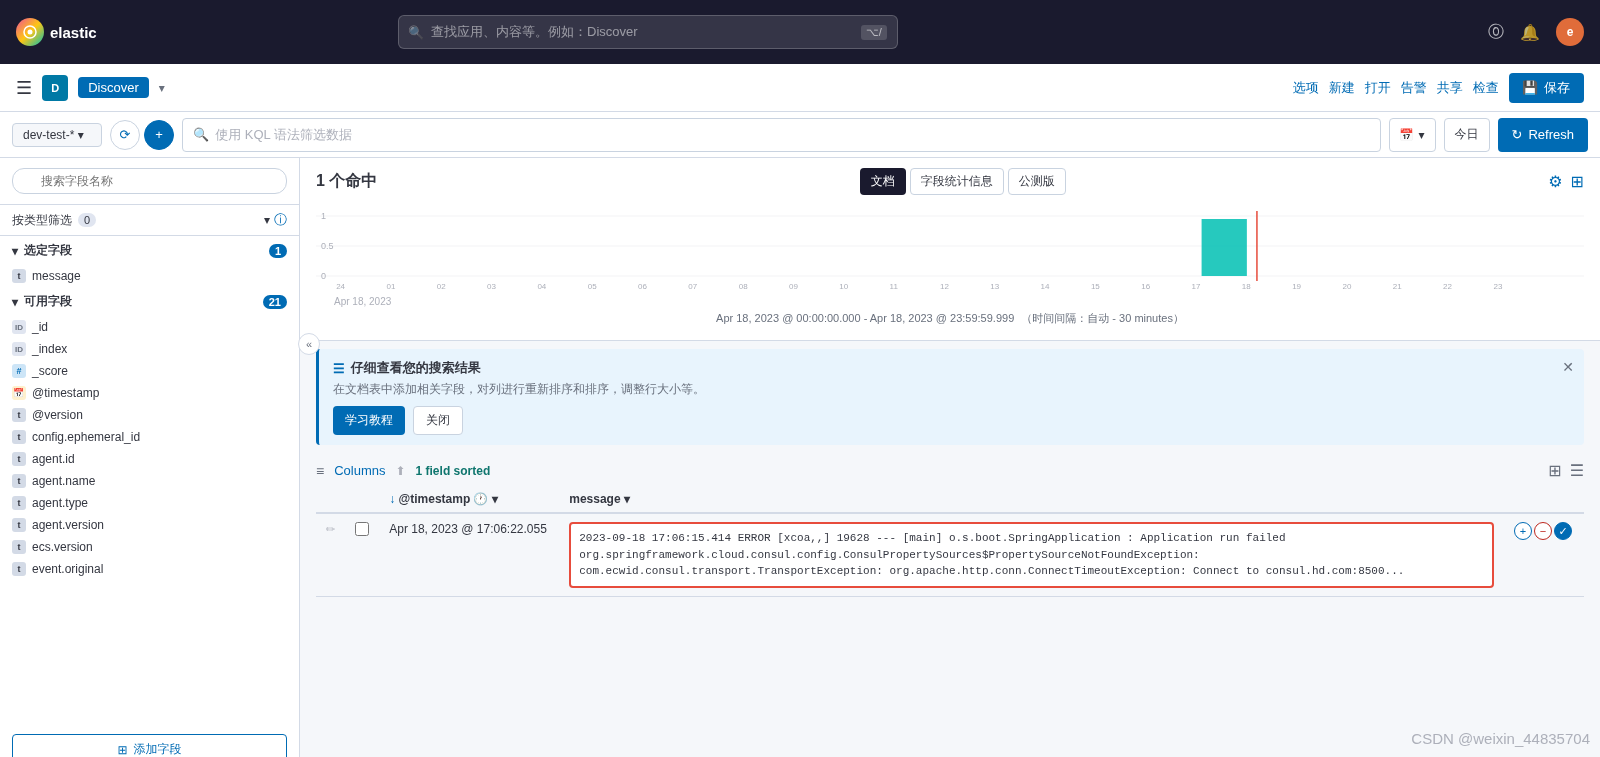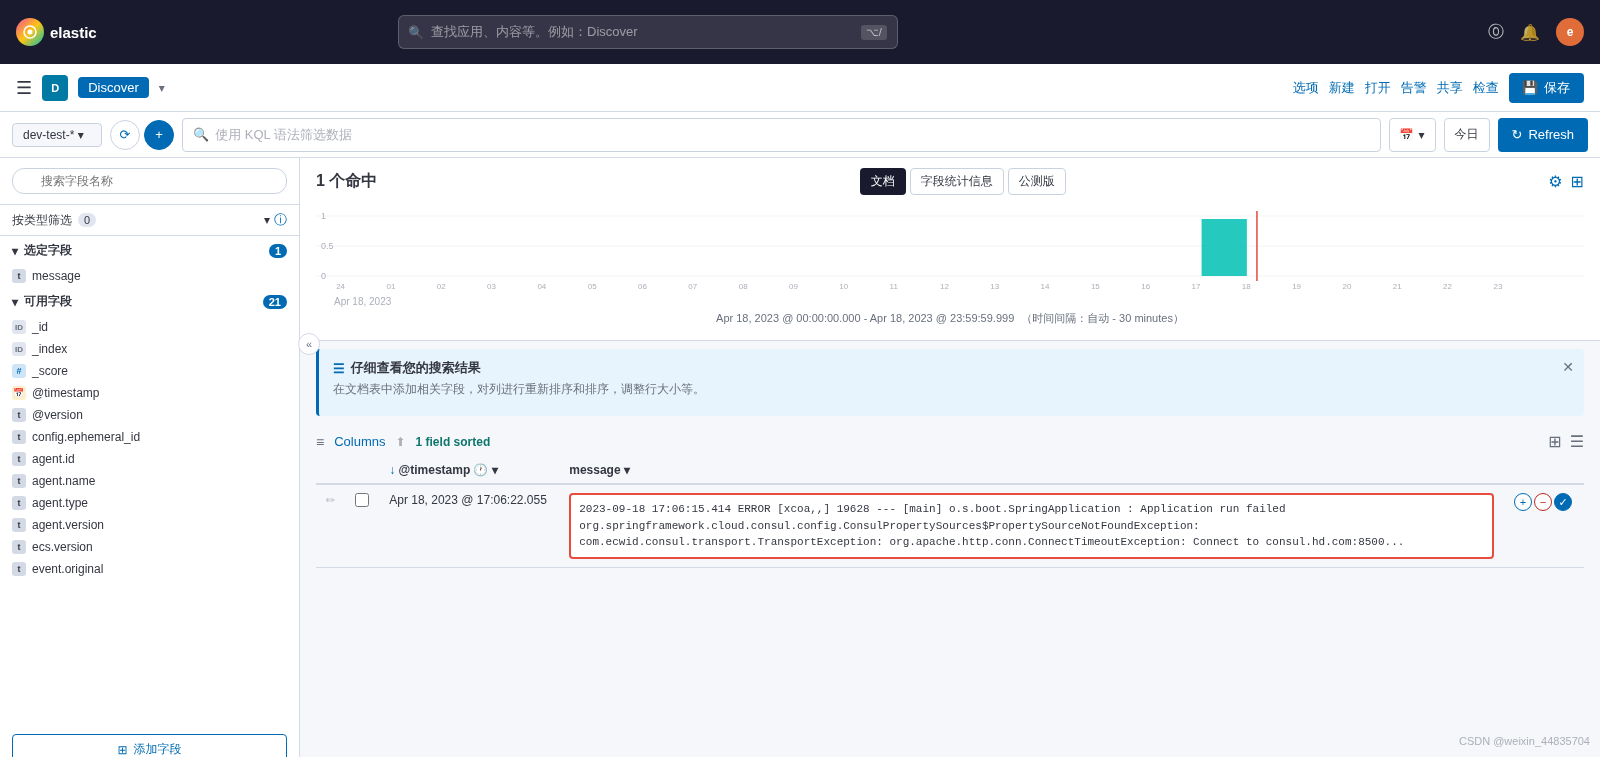--- a/index.html
+++ b/index.html
@@ -228,21 +228,21 @@
     .row-add-btn {
       width: 18px; height: 18px; border-radius: 50%; border: 1px solid;
       display: flex; align-items: center; justify-content: center; cursor: pointer;
       font-size: 11px;
     }
     .row-add-btn.plus { border-color: #006BB4; color: #006BB4; background: white; }
     .row-add-btn.minus { border-color: #bd271e; color: #bd271e; background: white; }
     .row-add-btn.check { border-color: #006BB4; color: white; background: #006BB4; }
 
     .watermark {
-      position: fixed; bottom: 10px; right: 10px; font-size: 11px; color: #adb0ba; text-align: right;
+      position: fixed; bottom: 10px; right: 10px; font-size: 15px; color: #adb0ba; text-align: right;
     }
   </style>
 </head>
 <body>
 
 <div class="top-nav">
   <div class="elastic-logo">
     <div class="logo-circle">
       <svg width="16" height="16" viewBox="0 0 16 16">
           <circle cx="8" cy="8" r="6" fill="none" stroke="white" stroke-width="1.5"></circle>
@@ -483,20 +483,24 @@
       </div>
     </div>
 
     <div class="info-banner">
       <span class="banner-close">✕</span>
       <h4>
         <span style="color:#006BB4;">☰</span>
         <span>仔细查看您的搜索结果</span>
       </h4>
       <p>在文档表中添加相关字段，对列进行重新排序和排序，调整行大小等。</p>
+      <div class="banner-btns">
+        <button class="btn-primary">学习教程</button>
+        <button class="btn-secondary">关闭</button>
+      </div>
     </div>
 
     <div class="results-section">
       <div class="results-toolbar">
         <span class="col-icon">≡</span>
         <span class="nav-action">Columns</span>
         <span style="color:#adb0ba;">⬆</span>
         <span class="sort-info">1 field sorted</span>
         <div class="table-icons">
           <span class="table-icon">⊞</span>

